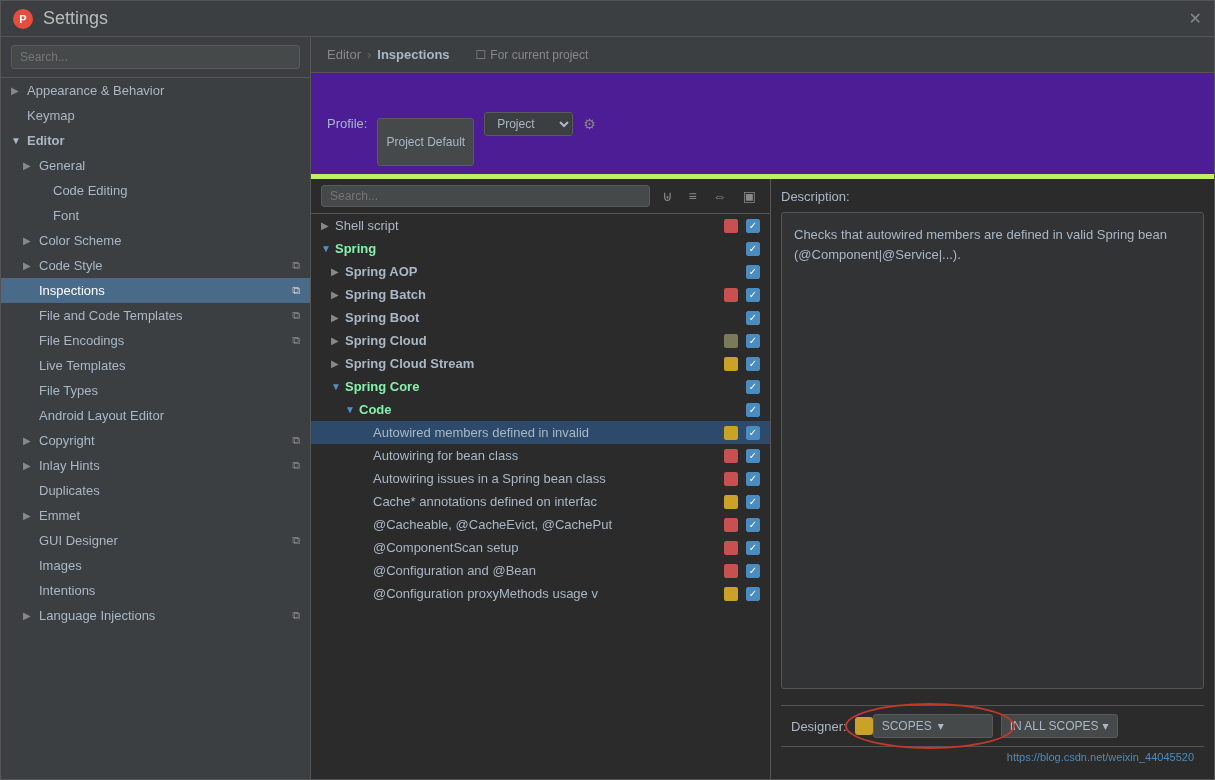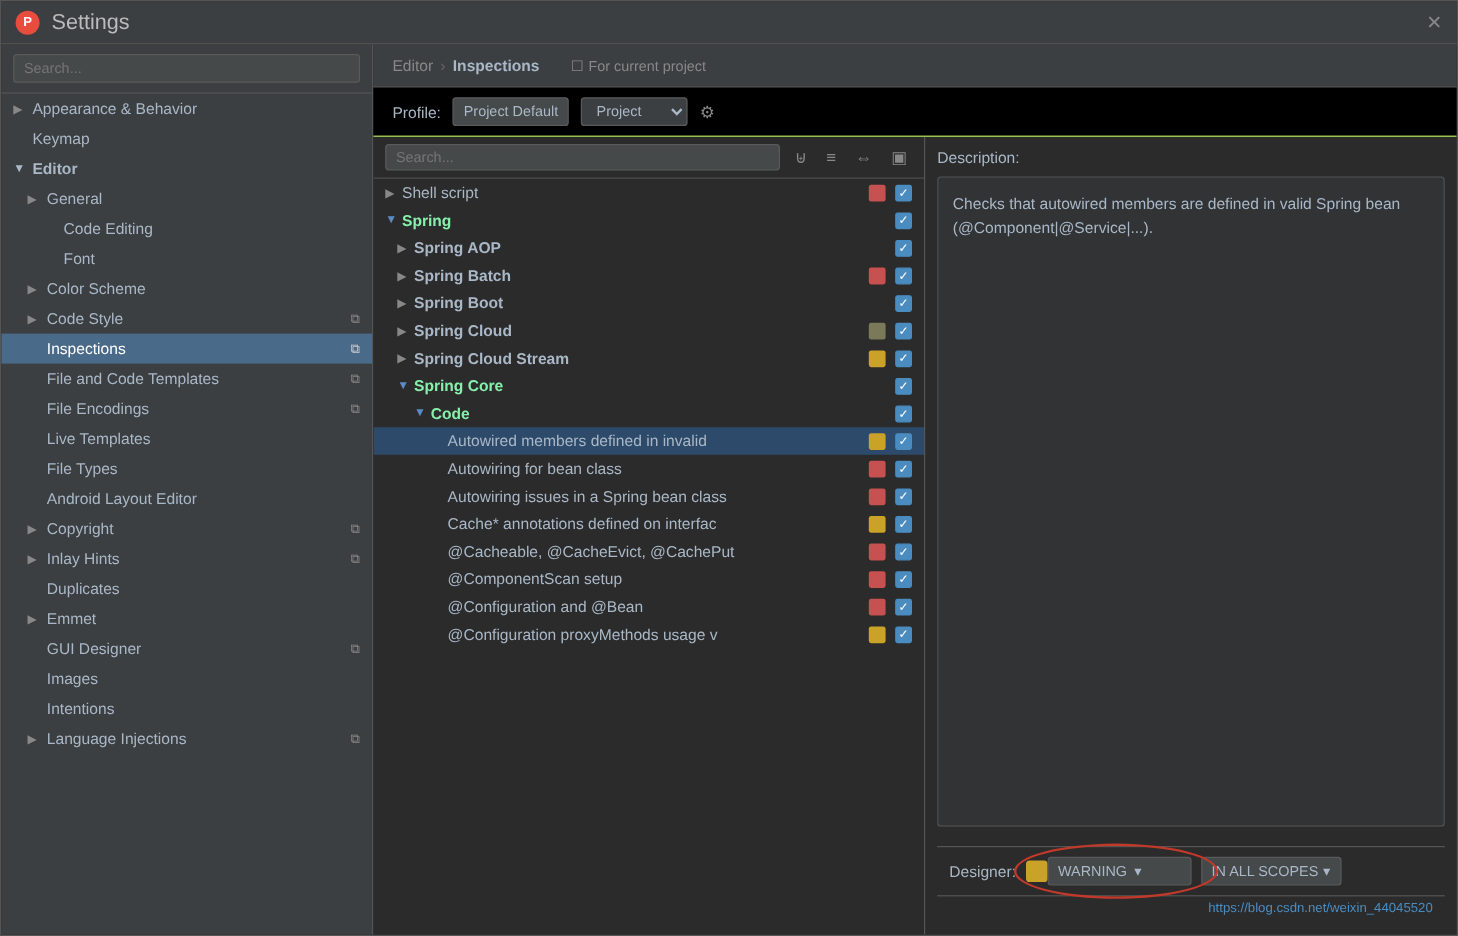--- a/index.html
+++ b/index.html
@@ -36,23 +36,23 @@
 
     
     .breadcrumb { background: #3c3f41; padding: 10px 16px; border-bottom: 1px solid #555; display: flex; align-items: center; gap: 6px; flex-shrink: 0; }
     .breadcrumb-item { color: #888; font-size: 13px; }
     .breadcrumb-item.current { color: #a9b7c6; font-weight: bold; }
     .breadcrumb-sep { color: #666; }
     .breadcrumb-project { margin-left: 20px; color: #888; font-size: 12px; display: flex; align-items: center; gap: 4px; }
     .breadcrumb-project .doc-icon { font-size: 12px; }
 
     
-    .profile-row { padding: 8px 16px; border-bottom: 1px solid #bef264; display: flex; align-items: center; gap: 10px; flex-shrink: 0; background: #000000; }
+    .profile-row { padding: 8px 16px; border-bottom: 5px solid #bef264; display: flex; align-items: center; gap: 10px; flex-shrink: 0; background: #4c1d95; }
     .profile-label { color: #a9b7c6; }
-    .profile-select { background: #45494a; border: 1px solid #5a5a5a; color: #a9b7c6; padding: 4px 8px; border-radius: 3px; font-size: 12px; display: flex; align-items: center; gap: 6px; }
+    .profile-select { background: #45494a; border: 1px solid #5a5a5a; color: #a9b7c6; padding: 16px 8px; border-radius: 3px; font-size: 12px; display: flex; align-items: center; gap: 6px; margin-top: 37px; }
     .profile-dropdown { background: #3c3f41; border: 1px solid #5a5a5a; color: #a9b7c6; padding: 3px 20px 3px 8px; border-radius: 3px; font-size: 12px; cursor: pointer; }
     .profile-gear { color: #888; cursor: pointer; font-size: 14px; }
 
     
     .inspections-panel { display: flex; flex: 1; overflow: hidden; }
 
     
     .inspections-list { width: 460px; flex-shrink: 0; display: flex; flex-direction: column; border-right: 1px solid #555; overflow: hidden; }
 
     .inspections-toolbar { padding: 6px 10px; background: #2b2b2b; border-bottom: 1px solid #555; display: flex; align-items: center; gap: 8px; flex-shrink: 0; }
@@ -395,21 +395,21 @@
             <div class="desc-box">
               <span>Checks that autowired members are defined in valid Spring bean (@Component|@Service|...).</span>
             </div>
           </div>
 
           <div class="severity-row">
             <span class="severity-label">Designer:</span>
             <div class="severity-wrapper">
               <div class="severity-indicator"></div>
               <div class="severity-dropdown">
-                <span>WARNING</span>
+                <span>SCOPES</span>
                 <span>▾</span>
               </div>
 
               <div style="position:absolute; border: 2.5px solid #c0392b; border-radius: 50%; width: 170px; height: 46px; top: 50%; left: -10px; transform: translateY(-50%); pointer-events: none;"></div>
             </div>
             <div class="in-all-scopes">
               <span>IN ALL SCOPES</span>
               <span>▾</span>
             </div>
           </div>

